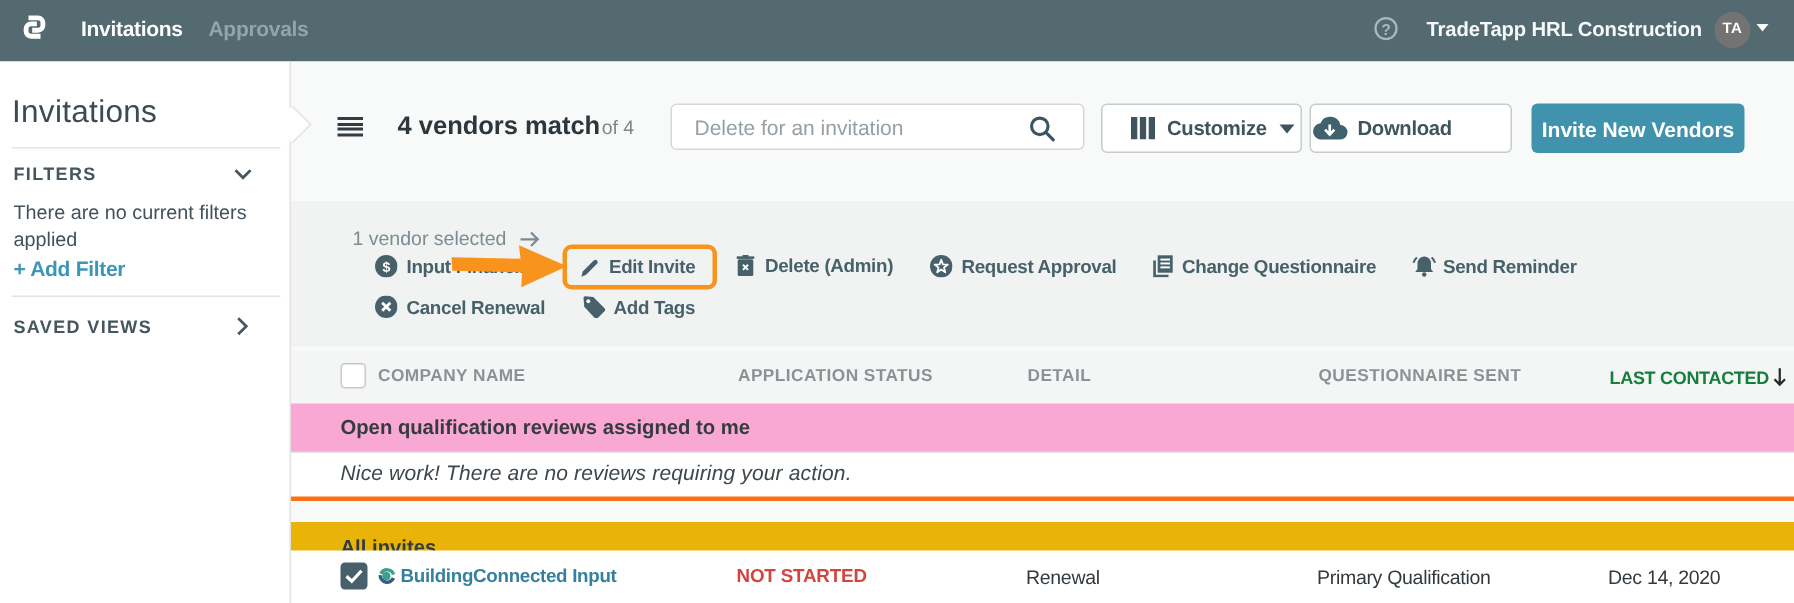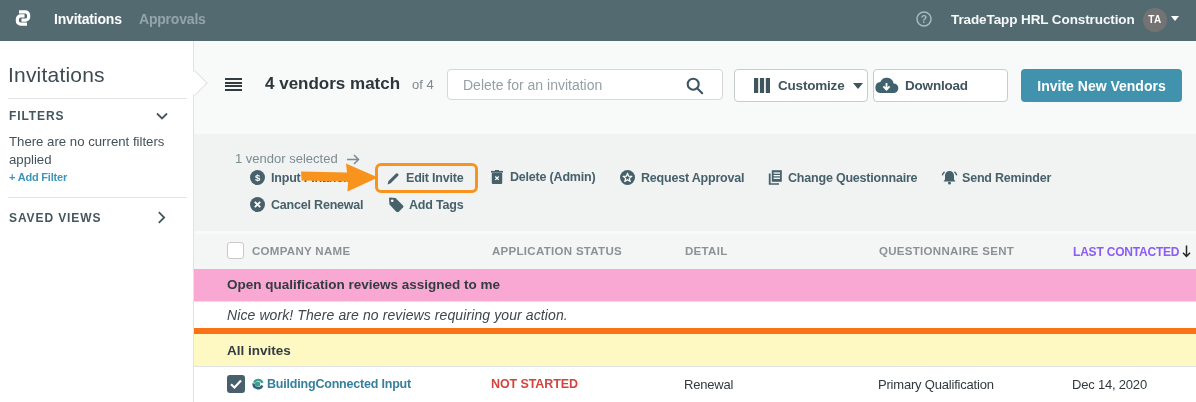--- a/index.html
+++ b/index.html
@@ -18,49 +18,49 @@
 
 
 #sidebar { position:absolute; left:0; top:41px; width:194px; height:361px; background:#fff; border-right:1px solid #e2e2e2; }
 #main-bg { position:absolute; left:194px; top:41px; width:1002px; height:361px; background:#f8f9f9; }
 #notch { position:absolute; left:186px; top:74px; width:18px; height:18px; background:#fff; border-top:1px solid #e2e2e2; border-right:1px solid #e2e2e2; transform:rotate(45deg); z-index:5; }
 #sb-title { position:absolute; left:8px; top:63px; font-size:21px; letter-spacing:0.2px; color:#3c4a51; }
 .sb-rule { position:absolute; left:8px; width:179px; border-top:1px solid #e4e4e4; }
 #sb-heading1 { position:absolute; left:9px; top:109px; font-size:12px; font-weight:700; letter-spacing:0.9px; color:#44565e; }
 #sb-heading2 { position:absolute; left:9px; top:211px; font-size:12px; font-weight:700; letter-spacing:0.9px; color:#44565e; }
 #sb-text { position:absolute; left:9px; top:133px; width:160px; font-size:13.2px; line-height:17.5px; color:#42525a; }
-#sb-add { position:absolute; left:9px; top:171px; font-size:11px; font-weight:700; letter-spacing:-0.2px; color:#3e95b7; }
+#sb-add { position:absolute; left:9px; top:171px; font-size:14px; font-weight:700; letter-spacing:-0.2px; color:#3e95b7; }
 
 
 #hamburger { position:absolute; left:225px; top:78px; width:17px; }
 #hamburger div { height:2px; background:#333c41; margin-bottom:1.7px; }
 #vmatch { position:absolute; left:265px; top:74px; font-size:17px; font-weight:700; color:#2c363b; white-space:nowrap; }
-#vmatch span { font-size:13px; font-weight:400; color:#7d888d; margin-left:12px; letter-spacing:0; }
+#vmatch span { font-size:13px; font-weight:400; color:#7d888d; margin-left:1px; letter-spacing:0; }
 #search { position:absolute; left:447px; top:69px; width:276px; height:31px; background:#fff; border:1px solid #d7d7d7; border-radius:4px; }
 #search .ph { position:absolute; left:15px; top:7px; font-size:14px; color:#94a0a6; }
 #search svg { position:absolute; right:18px; top:7px; }
 .btn { position:absolute; top:69px; height:33px; background:#fff; border:1px solid #c6cbcd; border-radius:4px; color:#3f545c; font-size:13.5px; font-weight:700; letter-spacing:-0.2px; display:flex; align-items:center; white-space:nowrap; }
 #btn-customize { left:734px; width:134px; padding-left:19px; }
 #btn-download { left:873px; width:135px; }
-#btn-invite { position:absolute; left:1021px; top:69px; width:161px; height:33px; background:#4193ad; border-radius:4px; color:#fff; font-size:14px; font-weight:700; display:flex; align-items:center; justify-content:center; white-space:nowrap; }
+#btn-invite { position:absolute; left:1021px; top:69px; width:142px; height:33px; background:#4193ad; border-radius:4px; color:#fff; font-size:14px; font-weight:700; display:flex; align-items:center; justify-content:center; white-space:nowrap; }
 .caret-dn { width:0; height:0; border-left:5px solid transparent; border-right:5px solid transparent; border-top:6px solid #3f545c; margin-left:9px; }
 
 
 #actions { position:absolute; left:194px; top:134px; width:1002px; height:97px; background:#f1f2f2; }
 #vsel { position:absolute; left:235px; top:151px; font-size:13px; color:#7c8c92; z-index:2; }
 .act { position:absolute; font-size:12.5px; font-weight:700; letter-spacing:-0.2px; color:#47616b; display:flex; align-items:center; white-space:nowrap; z-index:2; }
 .act svg { margin-right:6px; }
 
 
 .band { position:absolute; left:194px; width:1002px; }
 #thead { top:234px; height:35px; background:#f4f5f5; }
 .th { position:absolute; top:11px; font-size:11.5px; font-weight:700; letter-spacing:0.3px; color:#8b9296; white-space:nowrap; }
 #sec1 { top:269px; height:33px; background:#f9a8d4; border-bottom:1px solid #e1e3e7; font-size:13.5px; font-weight:700; color:#333c41; line-height:31px; padding-left:33px; }
-#row-empty { top:302px; height:32px; background:#fff; border-bottom:6px solid #f97316; font-style:italic; font-size:14px; letter-spacing:0.1px; color:#3e474c; line-height:27px; padding-left:33px; }
-#sec2 { top:334px; height:33px; background:#fef9c3; border-bottom:1px solid #e1e3e7; font-size:13.5px; font-weight:700; color:#333c41; line-height:33px; padding-left:33px; }
+#row-empty { top:302px; height:32px; background:#fff; border-bottom:3px solid #f97316; font-style:italic; font-size:14px; letter-spacing:0.1px; color:#3e474c; line-height:27px; padding-left:33px; }
+#sec2 { top:348px; height:33px; background:#eab308; border-bottom:1px solid #e1e3e7; font-size:13.5px; font-weight:700; color:#333c41; line-height:33px; padding-left:33px; }
 #row1 { top:367px; height:35px; background:#fff; }
 .cb { position:absolute; width:17px; height:17px; border:1px solid #c8c8c8; border-radius:3px; background:#fff; }
 #cb-checked { position:absolute; left:227px; top:375px; width:18px; height:18px; border-radius:3px; background:#47606b; z-index:3; }
 
 
 #o-box { position:absolute; left:375px; top:163px; width:103px; height:30px; border:3.5px solid #f8941d; border-radius:6px; z-index:20; }
 #o-arrow { position:absolute; left:300px; top:162px; z-index:19; }
 </style>
 </head>
 <body>
@@ -203,21 +203,21 @@
   <polygon points="1,9.5 47,10.5 46,1.5 78,15.5 47.5,29.5 48,19.5 1.5,18.5" fill="#f8941d"></polygon>
 </svg>
 <div id="o-box"></div>
 
 <div class="band" id="thead">
   <div class="cb" style="left:33px;top:8px"></div>
   <div class="th" style="left:58px">COMPANY NAME</div>
   <div class="th" style="left:298px">APPLICATION STATUS</div>
   <div class="th" style="left:491px">DETAIL</div>
   <div class="th" style="left:685px">QUESTIONNAIRE SENT</div>
-  <div class="th" style="left:879px;color:#8b5cf6;letter-spacing:-0.2px;font-size:12px">LAST CONTACTED <svg width="9" height="13" viewBox="0 0 9 13" style="vertical-align:-2px">
+  <div class="th" style="left:879px;color:#15803d;letter-spacing:-0.2px;font-size:12px">LAST CONTACTED <svg width="9" height="13" viewBox="0 0 9 13" style="vertical-align:-2px">
         <path d="M4.5 0.5 V11 M1 7.8 L4.5 11.4 L8 7.8" fill="none" stroke="#26292b" stroke-width="1.5"></path>
       </svg></div>
 </div>
 <div class="band" id="sec1">Open qualification reviews assigned to me</div>
 <div class="band" id="row-empty">Nice work! There are no reviews requiring your action.</div>
 <div class="band" id="sec2">All invites</div>
 <div class="band" id="row1"></div>
 <div id="cb-checked">
   <svg width="18" height="18" viewBox="0 0 18 18">
       <path d="M4 9.2 L7.5 12.5 L14 5.5" fill="none" stroke="#fff" stroke-width="2.2"></path>

